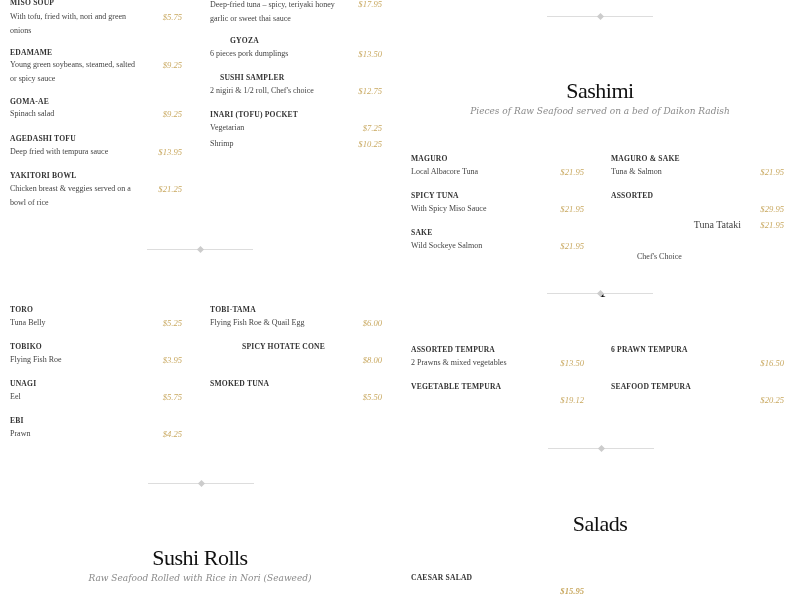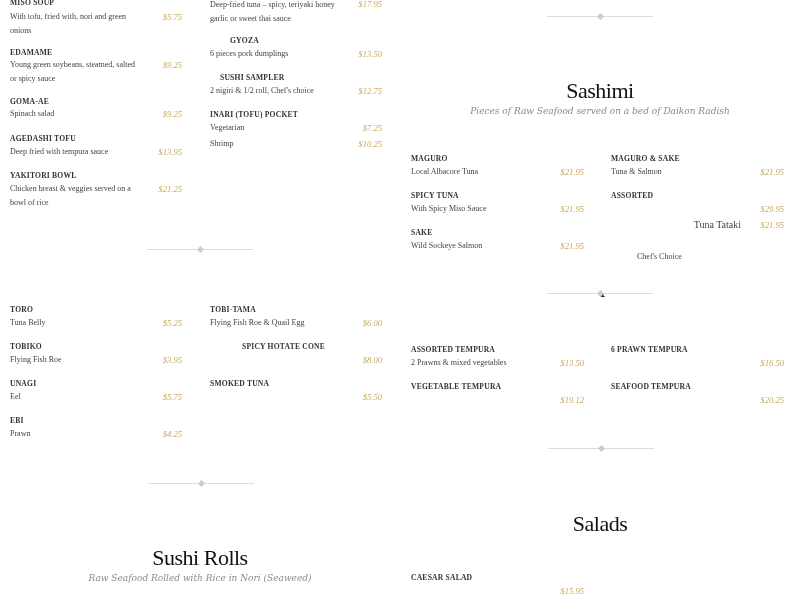--- a/index.html
+++ b/index.html
@@ -153,14 +153,14 @@
 </div>
 
 <div>
   <div class="abs sec-title" style="left:100px;top:545px;">Sushi Rolls</div>
   <div class="abs sec-sub" style="left:60px;top:573px;width:280px;">Raw Seafood Rolled with Rice in Nori (Seaweed)</div>
 </div>
 
 <div>
   <div class="abs sec-title" style="left:500px;top:511px;">Salads</div>
   <div class="abs item-name" style="left:411px;top:573px;">CAESAR SALAD</div>
-  <div class="abs price" style="left:544px;top:586px;">$15.95</div>
+  <div class="abs price" style="left:544px;top:586px;font-weight:bold;">$15.95</div>
 </div>
 
 </body></html>

